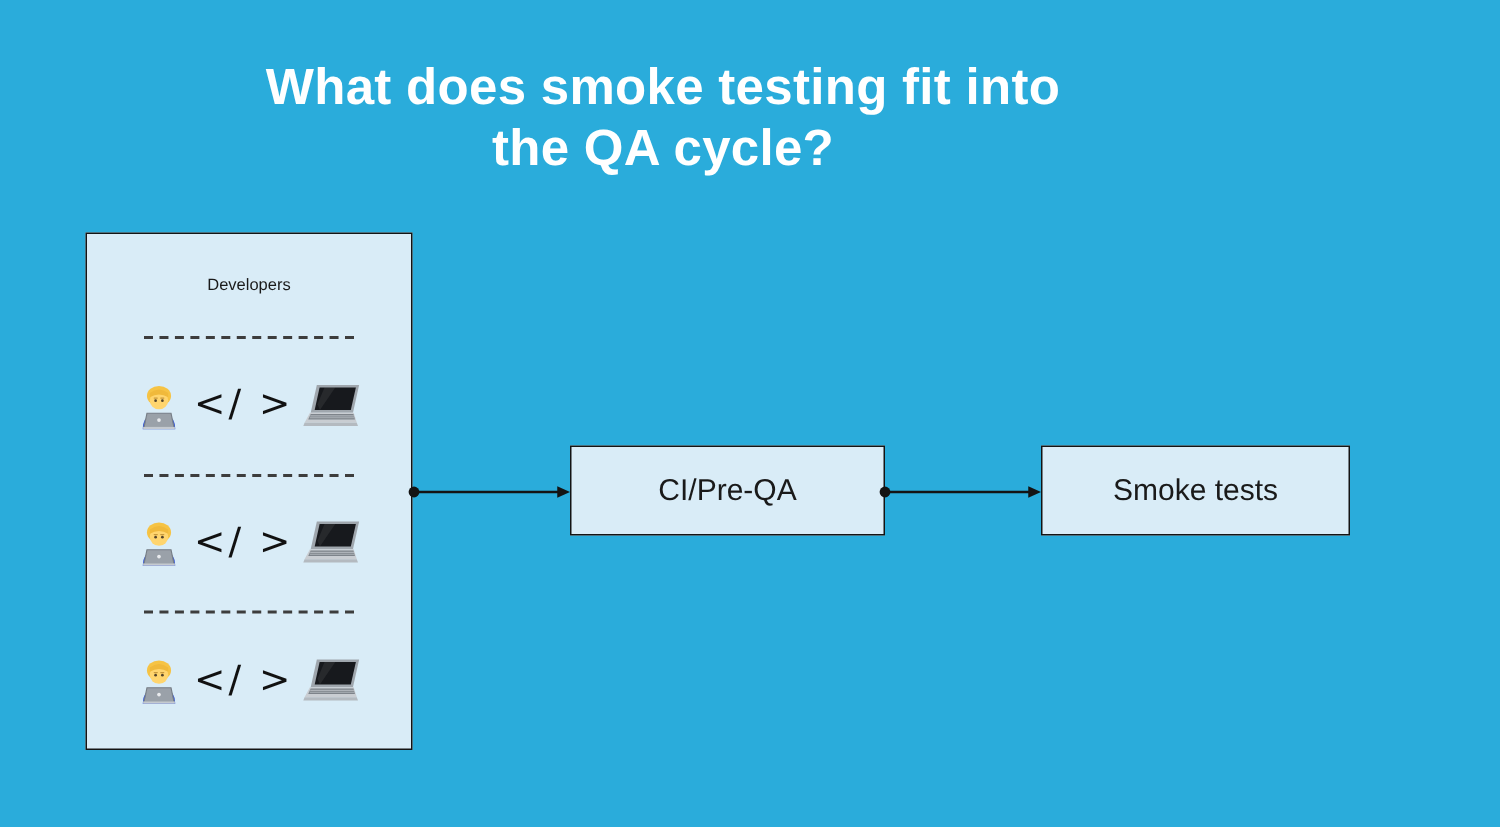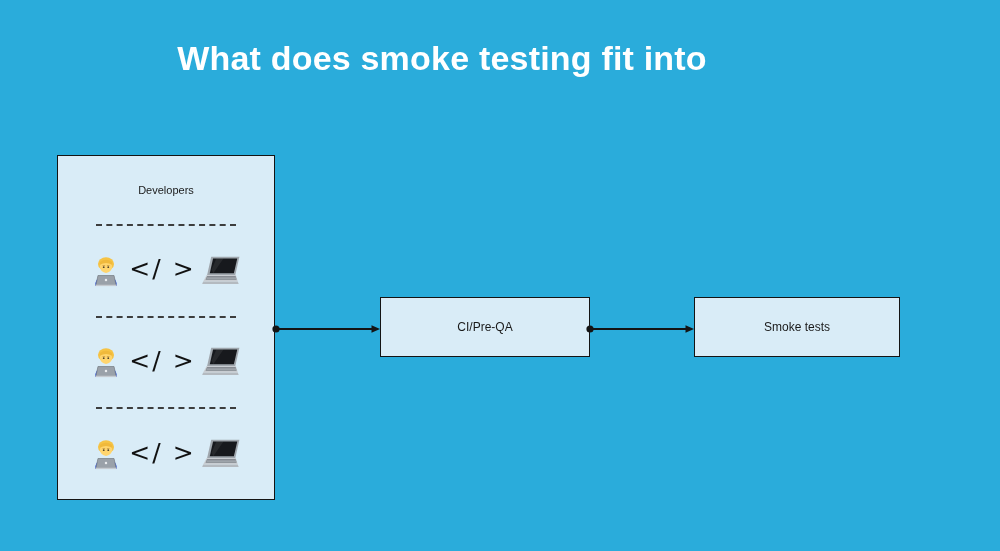--- a/index.html
+++ b/index.html
@@ -62,41 +62,42 @@
   }
 
   .node {
     position: absolute;
     background: #D9ECF7;
     border: 1.6px solid #141414;
     box-sizing: border-box;
     display: flex;
     align-items: center;
     justify-content: center;
-    font-size: 12px;
+    font-size: 20px;
     color: #1a1a1a;
   }
   .node-ci    { left: 380px; top: 297px; width: 210px; height: 60px; }
   .node-smoke { left: 694px; top: 297px; width: 206px; height: 60px; }
 
   .connector {
     position: absolute;
     top: 321px;
     width: 112px; height: 12px;
   }
   .connector-1 { left: 270px; }
   .connector-2 { left: 584px; }
 
   .emoji-svg { display: block; }
 </style>
 </head>
 <body>
 
 <div class="title">
   <div>What does smoke testing fit into</div>
+  <div>the QA cycle?</div>
 </div>
 
 <div class="dev-box">
   <div class="dev-label">Developers</div>
 
   <div class="divider"></div>
 
   <div class="dev-row">
     <span>
       <svg class="emoji-svg" width="34" height="34" viewBox="0 0 36 36">

